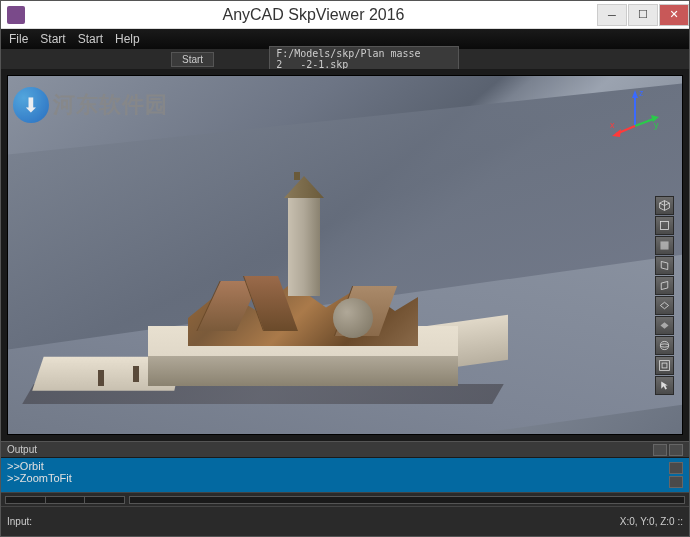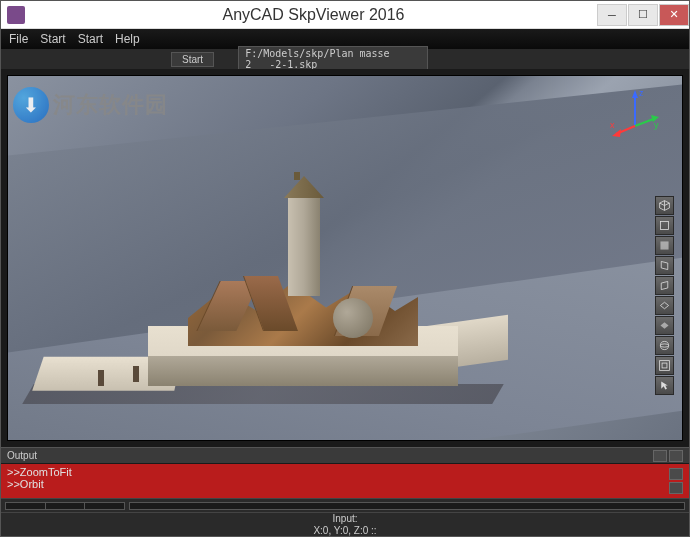--- a/index.html
+++ b/index.html
@@ -12,21 +12,21 @@
 .titlebar .title { flex: 1; text-align: center; font-size: 16px; color: #333; }
 .titlebar .win-controls { display: flex; }
 .titlebar .win-btn { width: 30px; height: 22px; display: flex; align-items: center; justify-content: center; font-size: 11px; color: #333; background: #e8e8e8; margin-left: 1px; border: 1px solid #ccc; }
 .titlebar .win-btn.close { background: #c85858; color: #fff; }
 
 .menubar { height: 20px; background: linear-gradient(#1a1a1a, #0a0a0a); display: flex; align-items: center; padding: 0 8px; gap: 12px; }
 .menubar .menu-item { font-size: 12px; color: #ccc; cursor: default; }
 
 .toolbar { height: 20px; background: #2a2a2a; display: flex; align-items: center; padding-left: 170px; }
 .toolbar .start-btn { font-size: 10px; color: #ccc; background: #3a3a3a; border: 1px solid #555; padding: 1px 10px; margin-right: 24px; }
-.toolbar .path-field { font-size: 10px; color: #ccc; background: #3a3a3a; border: 1px solid #555; padding: 1px 6px; width: 190px; font-family: monospace; }
+.toolbar .path-field { font-size: 10px; color: #ccc; background: #3a3a3a; border: 1px solid #555; padding: 1px 6px; width: 190px; font-family: monospace; margin-left: 31px; }
 
 .workspace { flex: 1; background: #1a1a1a; padding: 6px; position: relative; }
 .viewport { width: 100%; height: 100%; background: linear-gradient(140deg, #8a92a0 0%, #6d7585 30%, #5a6270 45%, #7a8290 48%, #9ba3b0 55%, #858d9a 70%, #6a7280 100%); position: relative; overflow: hidden; border: 1px solid #000; }
 
 .terrain-back { position: absolute; top: 12%; left: -10%; width: 120%; height: 55%; background: linear-gradient(160deg, #7a8290 0%, #656d7c 50%, #72798a 100%); transform: skewY(-6deg); opacity: 0.9; }
 .terrain-front { position: absolute; bottom: -5%; left: -10%; width: 120%; height: 42%; background: linear-gradient(20deg, #6a7280 0%, #7d8595 50%, #8a92a0 100%); transform: skewY(-8deg); }
 
 .building { position: absolute; left: 80px; top: 150px; width: 380px; height: 200px; }
 .tower { position: absolute; left: 200px; top: -30px; width: 32px; height: 100px; background: linear-gradient(90deg, #c8c0b0 0%, #b0a898 50%, #8a8270 100%); }
 .tower::before { content: ""; position: absolute; top: -20px; left: -4px; width: 40px; height: 22px; background: linear-gradient(90deg, #8a7a5a 0%, #6a5a3a 100%); clip-path: polygon(50% 0%, 100% 100%, 0% 100%); }
@@ -52,35 +52,35 @@
 .view-toolbar { position: absolute; right: 8px; top: 120px; display: flex; flex-direction: column; gap: 1px; }
 .view-tool { width: 19px; height: 19px; background: linear-gradient(#6a6a6a, #4a4a4a); border: 1px solid #2a2a2a; display: flex; align-items: center; justify-content: center; color: #ddd; }
 .view-tool svg { width: 13px; height: 13px; }
 
 .watermark { position: absolute; top: 18px; left: 12px; pointer-events: none; opacity: 0.85; z-index: 20; }
 .watermark .logo-row { display: flex; align-items: center; gap: 4px; }
 .watermark .logo-circle { width: 36px; height: 36px; border-radius: 50%; background: radial-gradient(circle at 30% 30%, #4aaae8, #1a6ac8); display: flex; align-items: center; justify-content: center; color: #fff; font-size: 20px; }
 .watermark .logo-text { font-size: 22px; color: #888; font-weight: bold; letter-spacing: 1px; }
 .watermark .logo-url { font-size: 13px; color: #1a9a5a; margin-left: 38px; margin-top: -2px; font-weight: bold; letter-spacing: 1px; }
 
-.output-panel { background: #b91c1c; border-top: 1px solid #555; }
+.output-panel { background: #0369a1; border-top: 1px solid #555; }
 .output-header { height: 16px; background: #3a3a3a; display: flex; align-items: center; padding: 0 6px; font-size: 10px; color: #ccc; border-bottom: 1px solid #1a1a1a; }
 .output-header .spacer { flex: 1; }
 .output-header .panel-btn { width: 14px; height: 12px; background: #4a4a4a; border: 1px solid #666; margin-left: 2px; }
 .output-body { height: 34px; padding: 2px 6px; font-size: 11px; color: #e0e0e0; font-family: monospace; display: flex; }
 .output-lines { flex: 1; }
 .output-side { display: flex; flex-direction: column; gap: 2px; padding-top: 2px; }
 .output-side .sq { width: 14px; height: 12px; background: #4a4a4a; border: 1px solid #666; }
 
 .progress-row { height: 14px; background: #2a2a2a; display: flex; align-items: center; padding: 0 4px; gap: 4px; border-top: 1px solid #444; }
 .progress-bar { flex: 1; height: 8px; background: #1a1a1a; border: 1px solid #555; position: relative; }
 .progress-bar.short { flex: 0 0 120px; }
 .progress-bar .tick { position: absolute; top: 0; width: 1px; height: 100%; background: #555; }
 
-.statusbar { height: 24px; background: #2a2a2a; display: flex; align-items: center; padding: 0 6px; font-size: 10px; color: #ccc; border-top: 1px solid #444; font-family: monospace; flex-direction: column; }
+.statusbar { height: 30px; background: #2a2a2a; display: flex; align-items: center; padding: 0 6px; font-size: 10px; color: #ccc; border-top: 1px solid #444; font-family: monospace; }
 .statusbar .spacer { flex: 1; }
 </style>
 </head>
 <body>
 
 <div class="window">
 
   <div class="titlebar">
     <div class="app-icon"></div>
     <div class="title">AnyCAD SkpViewer 2016</div>
@@ -207,22 +207,22 @@
 
   <div class="output-panel">
     <div class="output-header">
       <span>Output</span>
       <span class="spacer"></span>
       <span class="panel-btn"></span>
       <span class="panel-btn"></span>
     </div>
     <div class="output-body">
       <div class="output-lines">
+        <div>&gt;&gt;Orbit</div>
         <div>&gt;&gt;ZoomToFit</div>
-        <div>&gt;&gt;Orbit</div>
       </div>
       <div class="output-side">
         <div class="sq"></div>
         <div class="sq"></div>
       </div>
     </div>
   </div>
 
   <div class="progress-row">
     <div class="progress-bar short">

